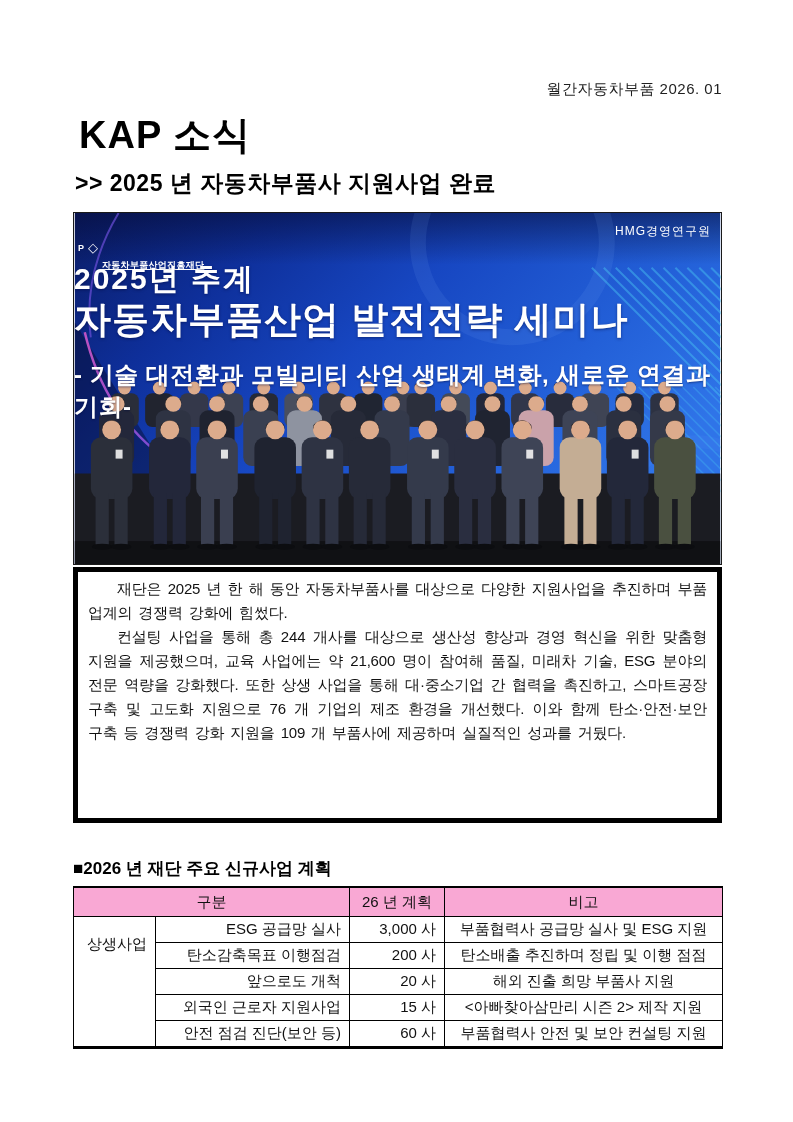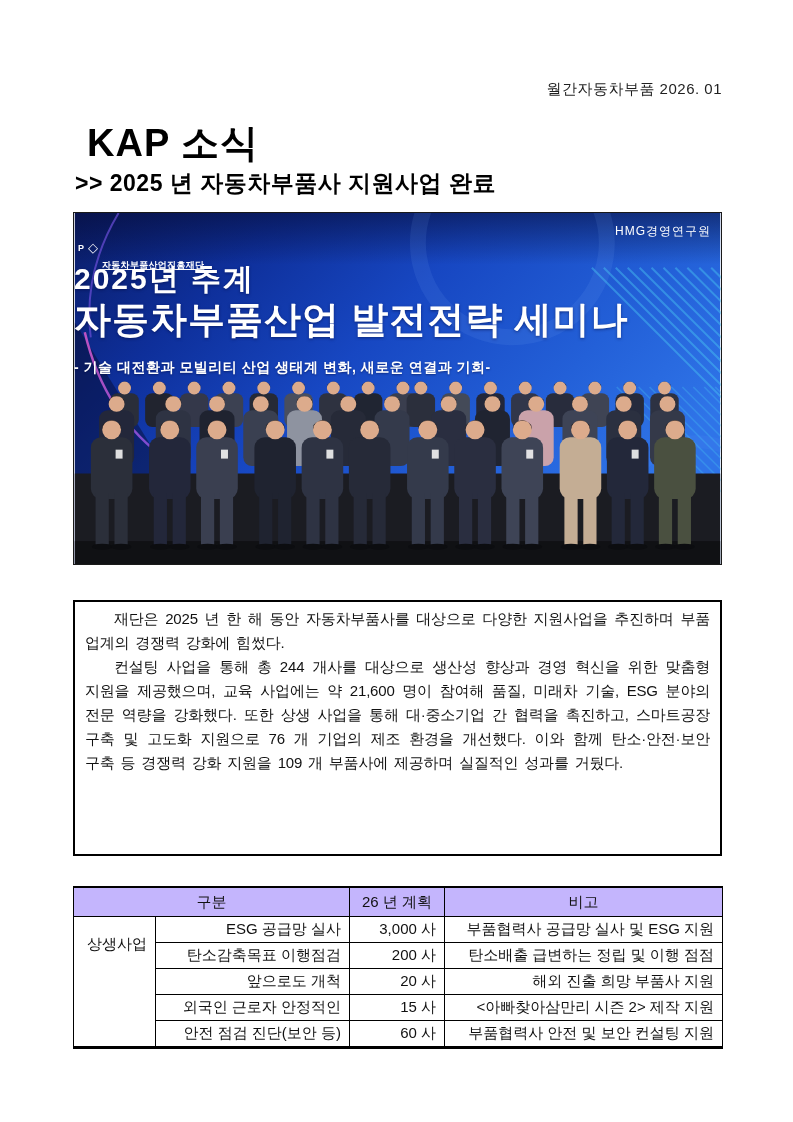--- a/index.html
+++ b/index.html
@@ -6,72 +6,72 @@
   .page{
     position:relative;width:793px;height:1122px;background:#ffffff;
     margin:0 auto;overflow:hidden;
     font-family:"Liberation Sans","DejaVu Sans",sans-serif;color:#1a1a1a;
   }
   .issue-line{
     position:absolute;top:80px;right:71px;font-size:15px;color:#1f1f1f;
     letter-spacing:.5px;
   }
   .doc-title{
-    position:absolute;top:106px;left:75px;margin:12px;font-size:38px;
+    position:absolute;top:106px;left:75px;margin:4px;font-size:38px;
     font-weight:700;letter-spacing:1px;color:#000;
   }
   .doc-subtitle{
     position:absolute;top:168px;left:75px;margin:0;font-size:23px;
     font-weight:700;color:#000;letter-spacing:.5px;
   }
   .photo{
     position:absolute;top:212px;left:73px;width:649px;height:353px;
     border:1px solid #1a1a1a;box-sizing:border-box;overflow:hidden;
   }
   .photo svg{position:absolute;top:0;left:0;}
   .photo .overlay{position:absolute;left:0;width:100%;text-align:left;color:#fff;}
   .banner-line1{top:46px;font-size:30px;font-weight:700;letter-spacing:2px;text-shadow:0 1px 3px rgba(0,10,60,.5);}
   .banner-line2{top:82px;font-size:37px;font-weight:700;letter-spacing:1px;text-shadow:0 1px 3px rgba(0,10,60,.5);}
-  .banner-sub{top:146px;font-size:14px;font-weight:700;letter-spacing:.5px;text-shadow:0 1px 2px rgba(0,10,60,.5);}
+  .banner-sub{top:146px;font-size:24px;font-weight:700;letter-spacing:.5px;text-shadow:0 1px 2px rgba(0,10,60,.5);}
   .logo-left{
     position:absolute;top:10px;left:4px;color:#fff;font-size:9px;font-weight:700;
     display:flex;align-items:center;gap:4px;
   }
   .logo-left .diamond{font-size:13px;line-height:1;}
   .logo-left .foundation{text-decoration:underline;letter-spacing:.3px;margin-top:36px;}
   .logo-right{
     position:absolute;top:10px;right:10px;color:#fff;font-size:12px;font-weight:400;
     letter-spacing:1px;
   }
   .article-box{
     position:absolute;top:567px;left:73px;width:649px;height:256px;
-    box-sizing:border-box;border:2px solid #000000;padding:5px 10px 0 10px;margin-top:33px;
+    box-sizing:border-box;border:5px solid #000000;padding:5px 10px 0 10px;
   }
   .article-box p{
     margin:0;font-size:15px;line-height:24px;text-align:justify;
     text-indent:29px;color:#111;word-break:keep-all;letter-spacing:-.2px;word-spacing:2px;
   }
   .section-title{
     position:absolute;top:857px;left:73px;margin:0;font-size:17px;font-weight:700;color:#000;
   }
   .plan-table-wrap{position:absolute;top:886px;left:73px;width:649px;}
   table.plan-table{
     border-collapse:collapse;width:649px;table-layout:fixed;
     border-top:2px solid #000;border-bottom:3px solid #000;
   }
   .plan-table th,.plan-table td{
     border:1px solid #000;font-size:15px;padding:0 8px;color:#111;
     overflow:hidden;white-space:nowrap;
   }
-  .plan-table th{background:#c4b5fd;font-weight:400;height:28px;text-align:center;}
+  .plan-table th{background:#f9a8d4;font-weight:400;height:28px;text-align:center;}
   .plan-table td{height:25px;}
   td.cell-cat{text-align:right;vertical-align:top;padding-top:18px;}
   td.cell-item{text-align:right;}
   td.cell-plan{text-align:right;}
-  td.cell-remark{text-align:right;}
+  td.cell-remark{text-align:center;}
 </style>
 </head>
 <body>
 
 <div class="page">
 
   <div class="issue-line">월간자동차부품 2026. 01</div>
 
   <h1 class="doc-title">KAP 소식</h1>
 
@@ -405,20 +405,21 @@
     <div class="overlay banner-line1">2025년 추계</div>
     <div class="overlay banner-line2">자동차부품산업 발전전략 세미나</div>
     <div class="overlay banner-sub">- 기술 대전환과 모빌리티 산업 생태계 변화, 새로운 연결과 기회-</div>
   </div>
 
   <div class="article-box">
     <p>재단은 2025 년 한 해 동안 자동차부품사를 대상으로 다양한 지원사업을 추진하며 부품 업계의 경쟁력 강화에 힘썼다.</p>
     <p>컨설팅 사업을 통해 총 244 개사를 대상으로 생산성 향상과 경영 혁신을 위한 맞춤형 지원을 제공했으며, 교육 사업에는 약 21,600 명이 참여해 품질, 미래차 기술, ESG 분야의 전문 역량을 강화했다. 또한 상생 사업을 통해 대·중소기업 간 협력을 촉진하고, 스마트공장 구축 및 고도화 지원으로 76 개 기업의 제조 환경을 개선했다. 이와 함께 탄소·안전·보안 구축 등 경쟁력 강화 지원을 109 개 부품사에 제공하며 실질적인 성과를 거뒀다.</p>
   </div>
 
+  <h3 class="section-title">■2026 년 재단 주요 신규사업 계획</h3>
 
   <div class="plan-table-wrap">
     <table class="plan-table">
       <colgroup>
         <col style="width:82px">
           <col style="width:194px">
           <col style="width:95px">
           <col style="width:278px">
       </colgroup>
       <thead>
@@ -431,29 +432,29 @@
       <tbody>
           <tr>
             <td class="cell-cat" rowspan="5">상생사업</td>
             <td class="cell-item">ESG 공급망 실사</td>
             <td class="cell-plan">3,000 사</td>
             <td class="cell-remark">부품협력사 공급망 실사 및 ESG 지원</td>
           </tr>
           <tr>
             <td class="cell-item">탄소감축목표 이행점검</td>
             <td class="cell-plan">200 사</td>
-            <td class="cell-remark">탄소배출 급변하는 정립 및 이행 점점</td>
+            <td class="cell-remark">탄소배출 추진하며 정립 및 이행 점점</td>
           </tr>
           <tr>
             <td class="cell-item">앞으로도 개척</td>
             <td class="cell-plan">20 사</td>
             <td class="cell-remark">해외 진출 희망 부품사 지원</td>
           </tr>
           <tr>
-            <td class="cell-item">외국인 근로자 안정적인</td>
+            <td class="cell-item">외국인 근로자 지원사업</td>
             <td class="cell-plan">15 사</td>
             <td class="cell-remark">&lt;아빠찾아삼만리 시즌 2&gt; 제작 지원</td>
           </tr>
           <tr>
             <td class="cell-item">안전 점검 진단(보안 등)</td>
             <td class="cell-plan">60 사</td>
             <td class="cell-remark">부품협력사 안전 및 보안 컨설팅 지원</td>
           </tr>
         </tbody>
     </table>

